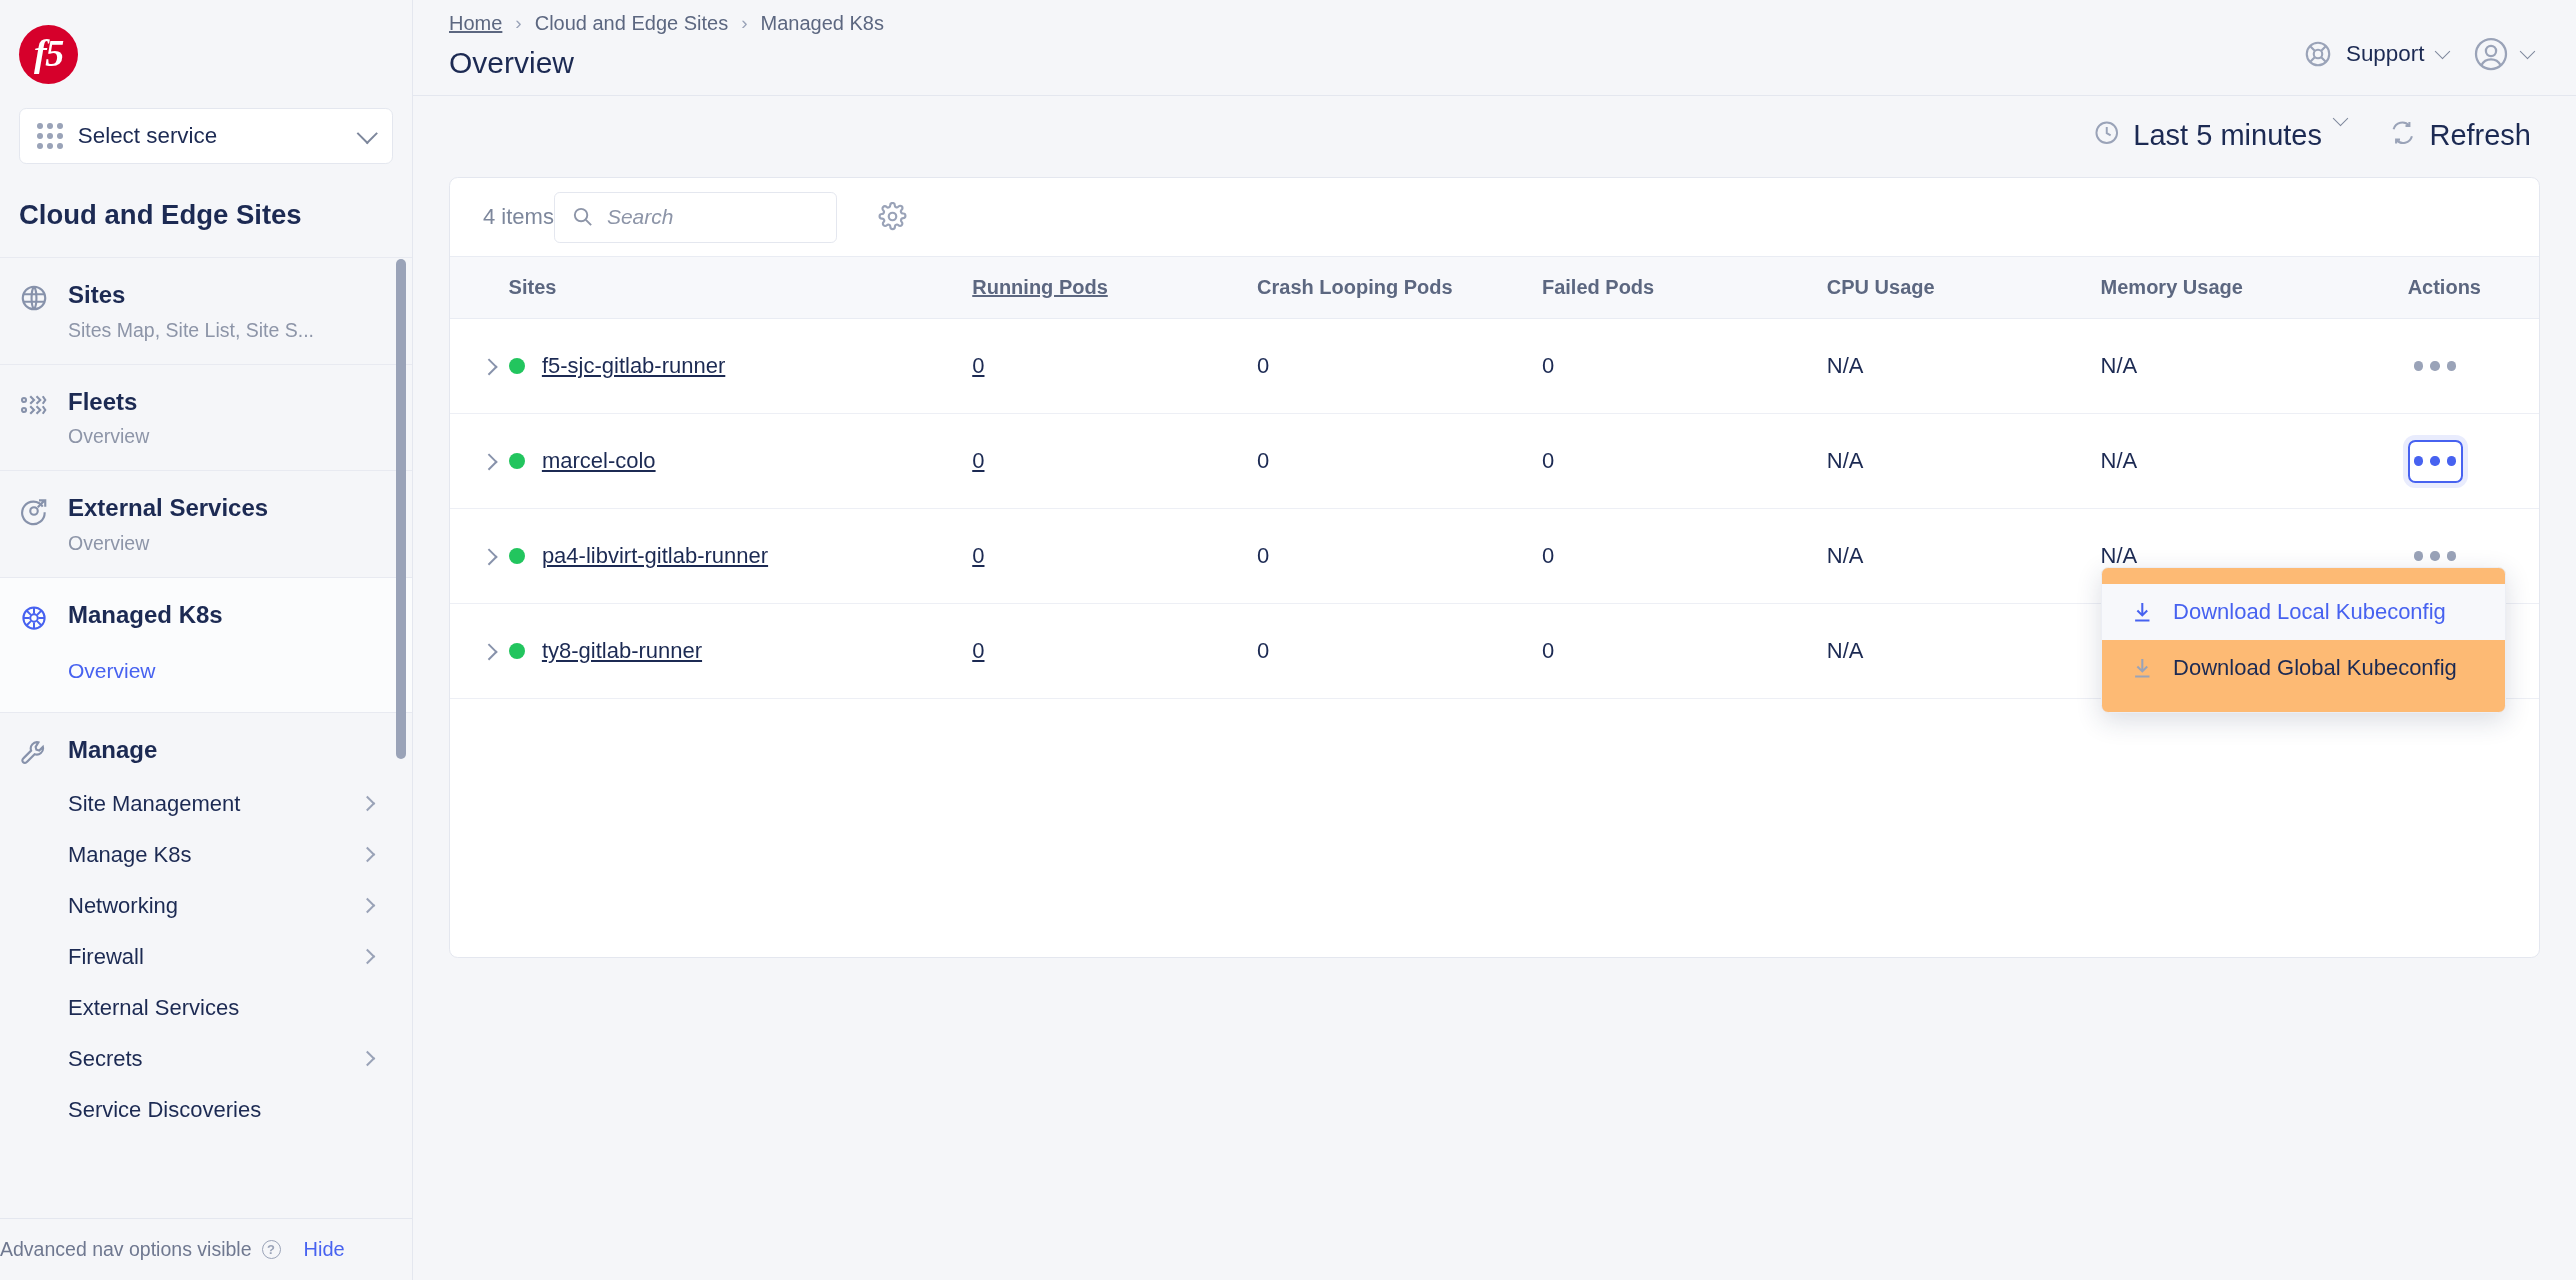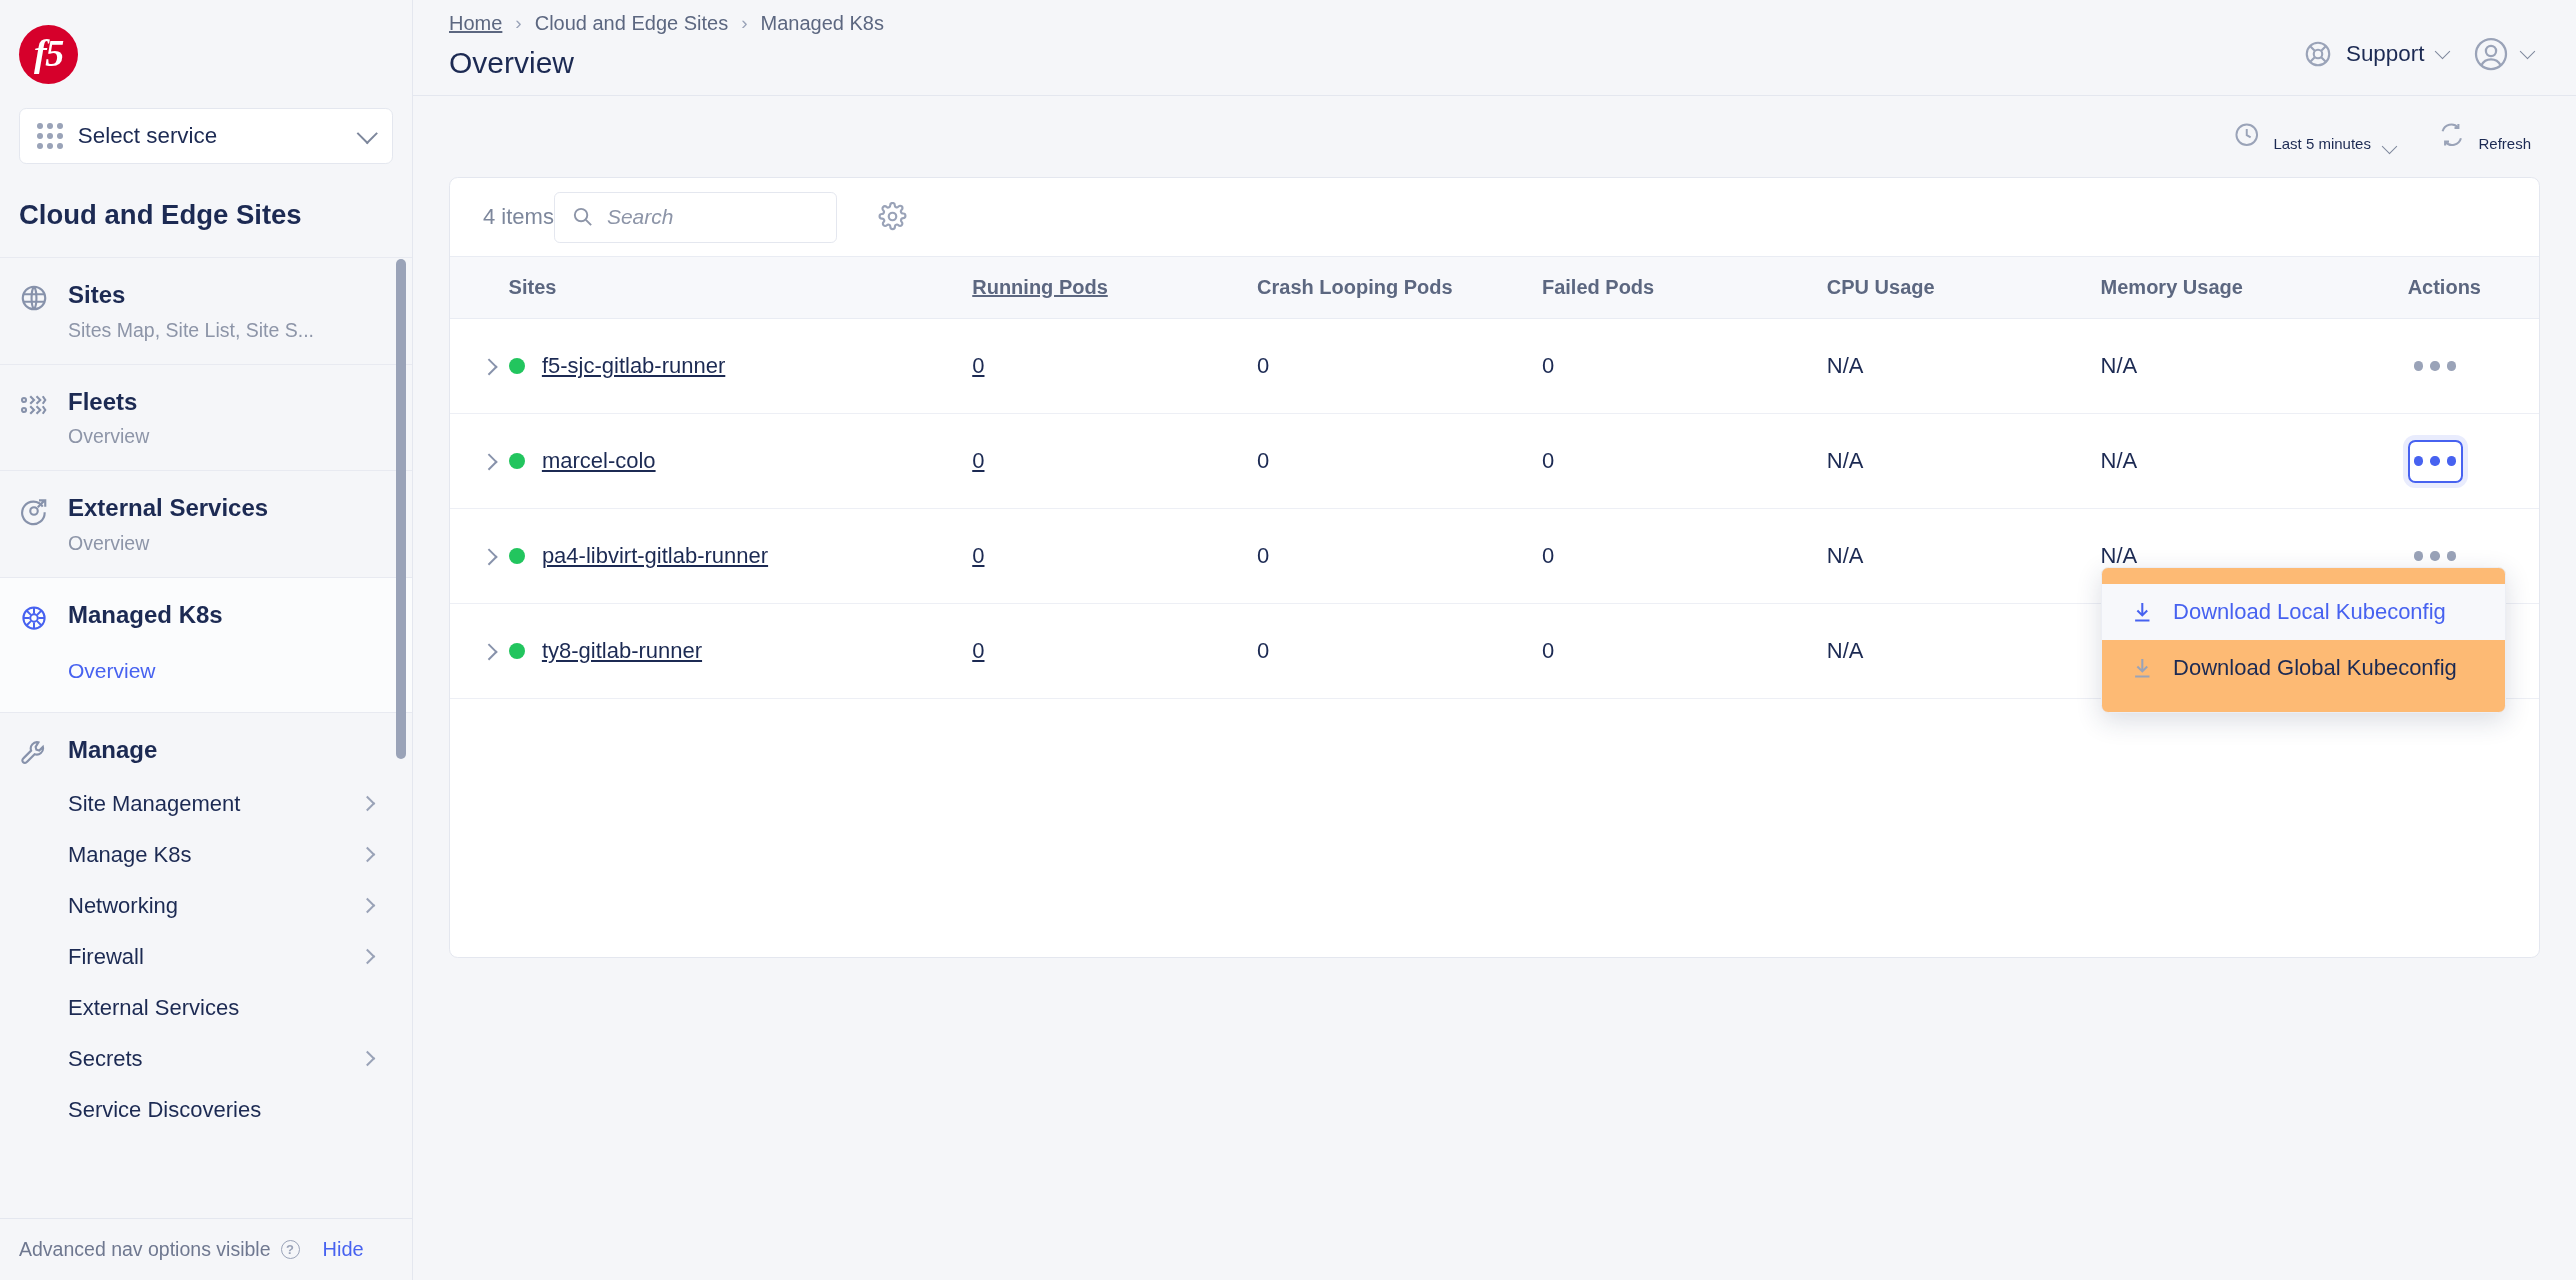--- a/index.html
+++ b/index.html
@@ -61,21 +61,21 @@
     height: 51px; font-size: 22px; color: #1c2a53;
   }
   .chev-right { width: 11px; height: 11px; border-right: 2.2px solid #9aa3b8; border-top: 2.2px solid #9aa3b8;
                 transform: rotate(45deg); margin-right: 10px; }
 
   .sb-scrollbar { position: absolute; right: 5.8px; top: 2.2px; width: 10px; height: 500px;
                   background: #9aa3b8; border-radius: 5.8px; }
 
   .sb-footer {
     height: 62px; border-top: 1.4px solid #e4e7ef;
-    display: flex; align-items: center; padding-left: 19px; gap: 10px;
+    display: flex; align-items: center; gap: 10px;
     background: #f5f6f9;
   }
   .sb-footer-text { font-size: 19.5px; color: #6f7890; }
   .q-icon { width: 19px; height: 19px; border: 1.8px solid #9aa3b8; border-radius: 50%;
             color: #9aa3b8; font-size: 13px; display: flex; align-items: center; justify-content: center;
             font-weight: 700; }
   .sb-footer-hide { font-size: 20px; color: #4762f0; margin-left: 13px; }
 
   
   .main { flex: 1; height: 1280px; display: flex; flex-direction: column; background: #f5f6f9; }
@@ -91,21 +91,21 @@
   .page-title { font-size: 30px; color: #1c2a53; margin-top: 11.6px; }
   .topbar-right { display: flex; align-items: center; gap: 24.6px; padding-top: 24.6px; }
   .support-btn { display: flex; align-items: center; gap: 13px; }
   .support-label { font-size: 22.4px; color: #1c2a53; }
   .life-icon svg, .avatar-icon svg { display: block; }
 
   .toolbar {
     height: 81px; display: flex; align-items: center; justify-content: flex-end;
     gap: 43px; padding-right: 45px;
   }
-  .tb-btn { display: flex; align-items: flex-end; gap: 13px; font-size: 15px; color: #1c2a53; }
+  .tb-btn { display: flex; align-items: flex-start; gap: 13px; font-size: 29px; color: #1c2a53; }
 
   .card-area { flex: 1; padding: 0 36px 0 36px; }
   .card {
     background: #fff; border: 1.4px solid #e4e7ef; border-radius: 8.7px;
     width: 100%; height: 781px; position: relative; overflow: visible;
   }
   .card-head { height: 78px; display: flex; align-items: center; justify-content: flex-start;
                padding: 0 30px 0 33px; }
   .items-count { font-size: 22px; color: #7d879c; }
   .card-head-right { display: flex; align-items: center; gap: 41px; font-style: italic; }

